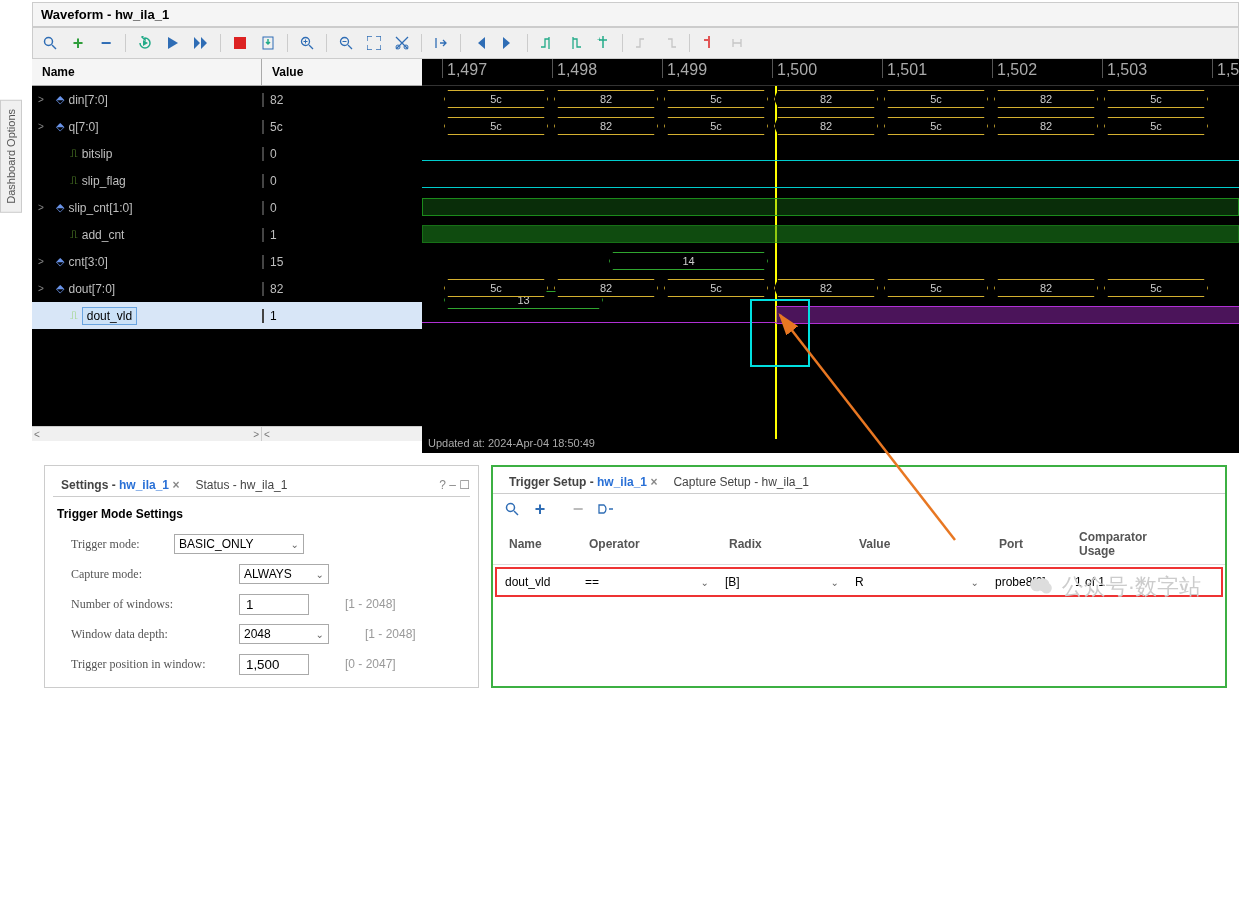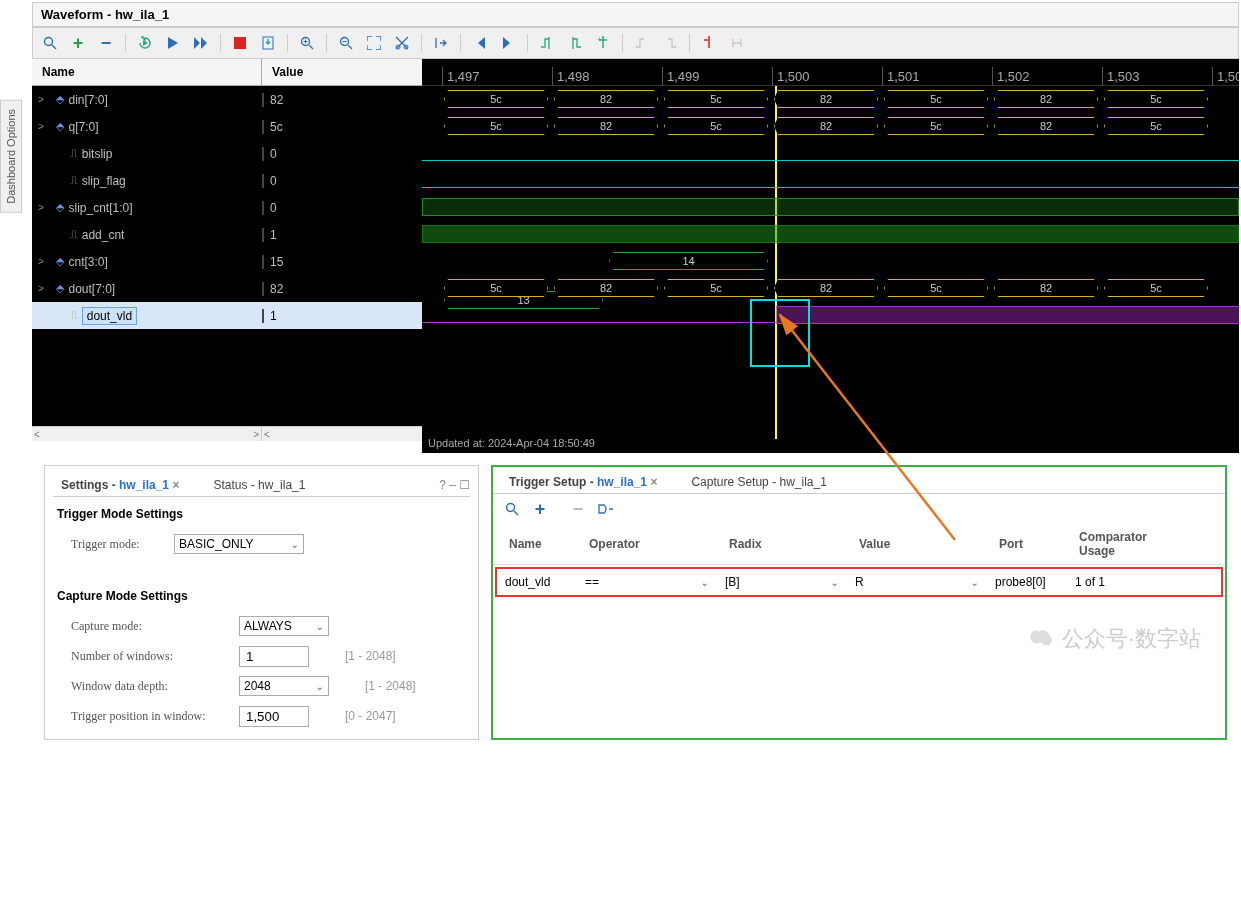--- a/index.html
+++ b/index.html
@@ -20,36 +20,36 @@
 .signal-name { width: 230px; padding: 0 6px; display:flex; align-items:center; gap:4px;}
 .signal-value { width: 95px; padding: 0 6px; border-left:2px solid #444;}
 .expand-icon { color:#888; font-size:10px; width:10px; display:inline-block;}
 .bus-icon { color:#6993e8; font-size:11px;}
 .bit-icon { color:#7ecb3f; font-size:11px;}
 .sel { background:#d8e6f7; color:#000; }
 .sel .signal-value { color:#000;}
 .sel-name-box { background:#cce2f7; border:1px solid #6ba5e0; padding:1px 4px;}
 .wave-area { flex: 1; background: #000; position: relative; overflow:hidden;}
 .wave-ruler { height: 27px; background:#000; position:relative; border-bottom:1px solid #333;}
-.ruler-tick { position:absolute; top:8px; color:#aaa; font-size:13px; border-left:1px solid #555; height:19px; padding:2px 4px;}
+.ruler-tick { position:absolute; top:0; color:#aaa; font-size:16px; border-left:1px solid #555; height:19px; padding:2px 4px;}
 .marker { position:absolute; top:0; left:0; background:#e6d000; color:#000; font-size:10px; padding:1px 4px; border:1px solid #000;}
 .trigger-line { position:absolute; top:0; bottom:0; border-left:2px solid #ff0; }
 .trigger-mark { position:absolute; top:0; width:10px; height:10px; background:#f00;}
 .wave-row { height: 27px; position: relative; }
 .wave-bus { position:absolute; height:18px; top:4px; border:1px solid; border-radius:0; display:flex; align-items:center; justify-content:center; font-size:11px;}
 .wave-line { position:absolute; height:1px; top:13px;}
 .highlight-box { position:absolute; border:2px solid #00e0e0; }
 .updated { position:absolute; bottom:4px; left:6px; color:#aaa; font-size:11px;}
 .scroll-row { background:#f0f0f0; border-top:1px solid #ccc; padding:0; display:flex;}
 .sb { height:14px; display:flex; align-items:center; justify-content:space-between; padding:0 2px;}
 .sb span { color:#777; font-size:10px;}
 .lower-panels { display:flex; gap:12px; padding:12px; margin-left:30px;}
 .left-panel { border:1px solid #ccc; padding:8px; width:435px;}
 .right-panel { border:2px solid #3cb043; padding:0; flex:1;}
-.tabs { display:flex; gap:18px; border-bottom:1px solid #ccc; align-items:center;}
+.tabs { display:flex; gap:0; border-bottom:1px solid #ccc; align-items:center;}
 .tab { padding:4px 8px; font-size:12px; color:#444;}
 .tab.active { font-weight:bold;}
 .tab-link { color:#2970d6; }
 .close-x { color:#888; cursor:pointer;}
 .panel-controls { float:right; color:#888;}
 .section-title { font-weight:bold; padding:10px 0 8px 4px; }
 .form-row { display:flex; align-items:center; padding:4px 4px 4px 18px; gap:8px; height:30px;}
 .form-label { width:160px; color:#555;font-family:Liberation Serif, serif;}
 .form-select { border:1px solid #aaa; padding:2px 4px; width:90px; display:flex; justify-content:space-between; align-items:center;}
 .form-input { border:1px solid #aaa; padding:2px 6px; width:70px;}
@@ -391,21 +391,20 @@
         </span>
       </div>
       <div class="section-title">Trigger Mode Settings</div>
       <div class="form-row">
         <span class="form-label" style="width:95px">Trigger mode:</span>
         <span class="form-select" style="width:130px">
             <span>BASIC_ONLY</span>
             <span class="chev">⌄</span>
           </span>
       </div>
-      <div class="section-title" style="margin-top:20px">Capture Mode Settings</div>
       <div class="form-row">
         <span class="form-label">Capture mode:</span>
         <span class="form-select">
             <span>ALWAYS</span>
             <span class="chev">⌄</span>
           </span>
       </div>
       <div class="form-row">
         <span class="form-label">Number of windows:</span>
         <input class="form-input" value="1" style="">

